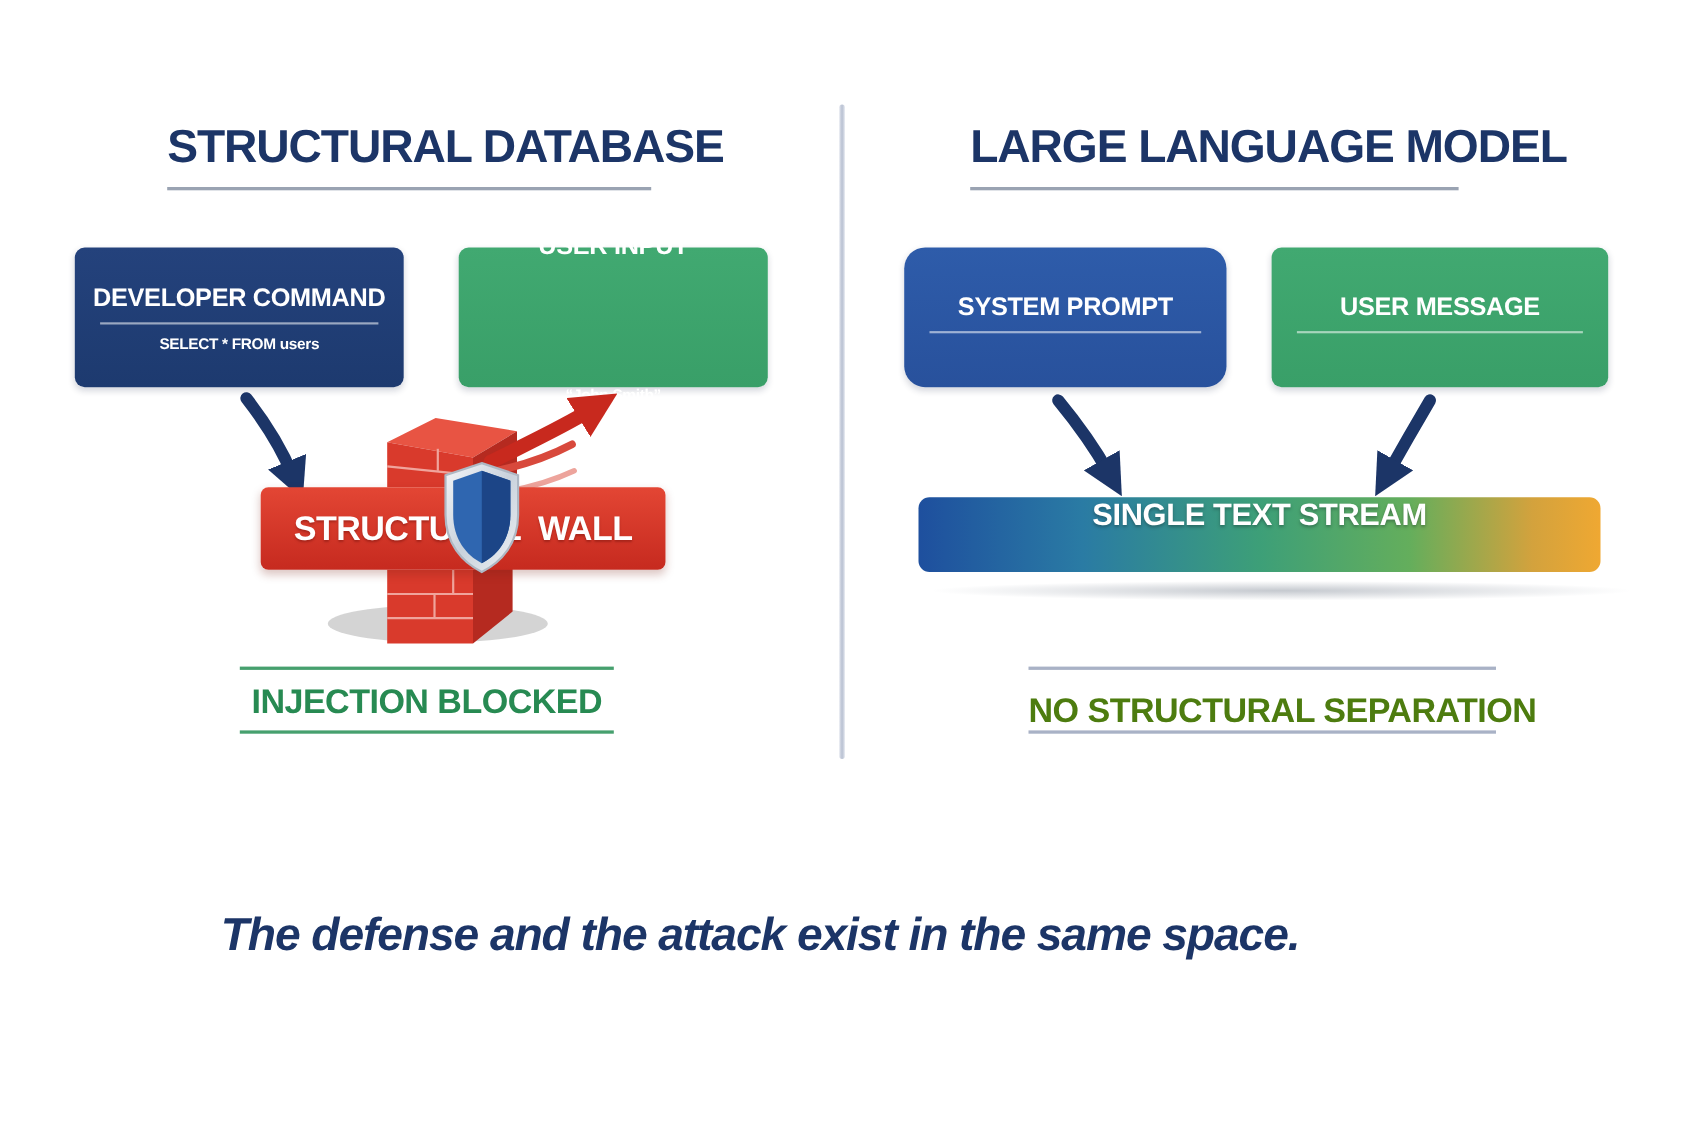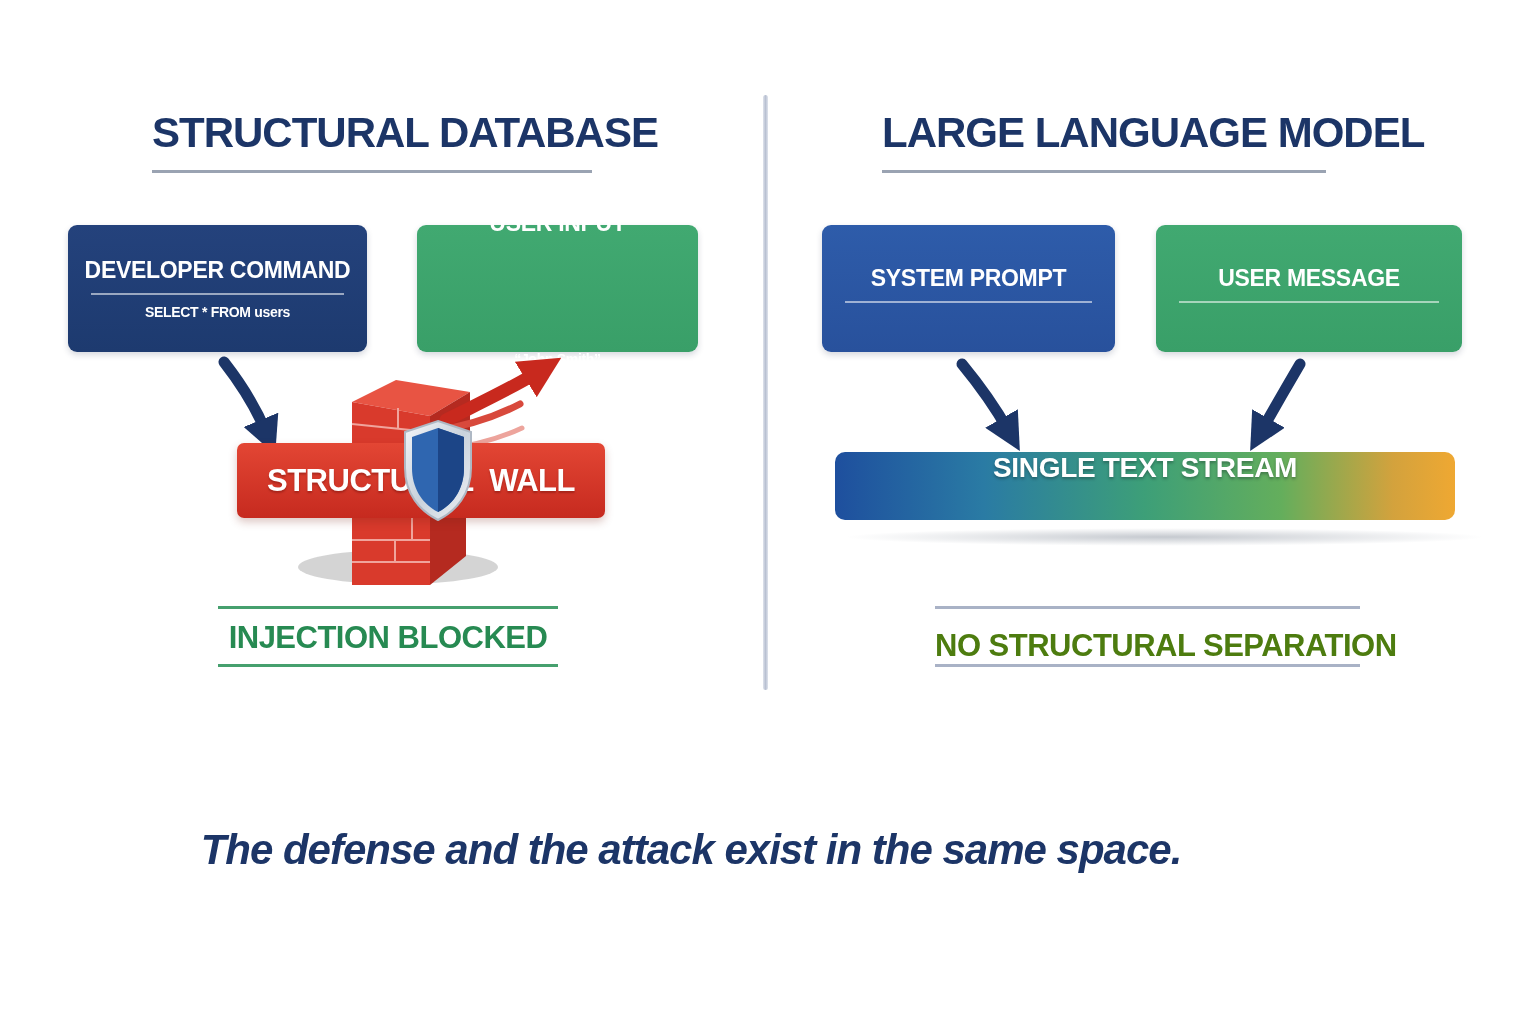--- a/index.html
+++ b/index.html
@@ -145,21 +145,21 @@
   <path d="M40,10 L66,19 V50 C66,72 54,87 40,94 Z" fill="#1c4587"></path>
 </svg>
 
 <div class="abs result-line" style="left:218px;top:606px;width:340px;background:#46a06e;"></div>
 <div class="abs result-text" style="left:218px;top:620px;width:340px;color:#278a52;">INJECTION BLOCKED</div>
 <div class="abs result-line" style="left:218px;top:664px;width:340px;background:#46a06e;"></div>
 
 <div class="abs panel-title" style="left:882px;top:108px;width:444px;">LARGE LANGUAGE MODEL</div>
 <div class="abs title-rule" style="left:882px;top:170px;width:444px;"></div>
 
-<div class="abs box box-blue" style="left:822px;top:225px;width:293px;">
+<div class="abs box box-blue" style="left:822px;top:225px;width:293px;border-radius:19px;">
   <div class="box-title">SYSTEM PROMPT</div>
   <div class="box-divider"></div>
 </div>
 
 <div class="abs box box-green" style="left:1156px;top:225px;width:306px;text-align:right;">
   <div class="box-title">USER MESSAGE</div>
   <div class="box-divider"></div>
 </div>
 
 <svg class="abs" style="left:900px;top:350px;" width="470" height="105" viewBox="900 350 470 105">

